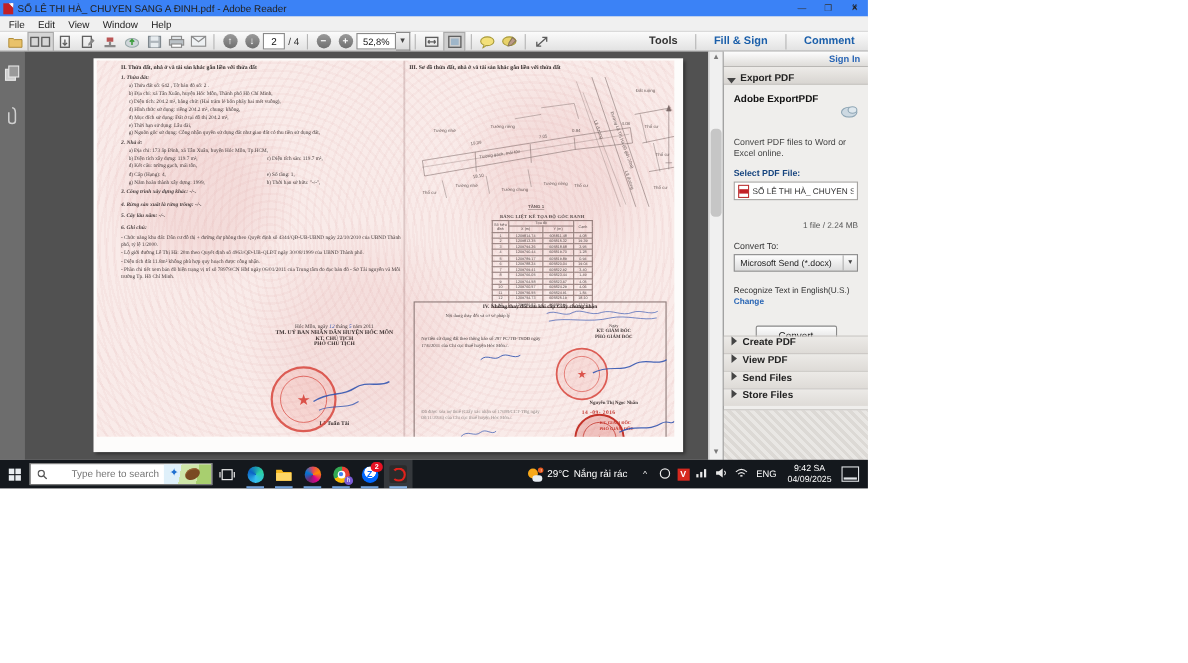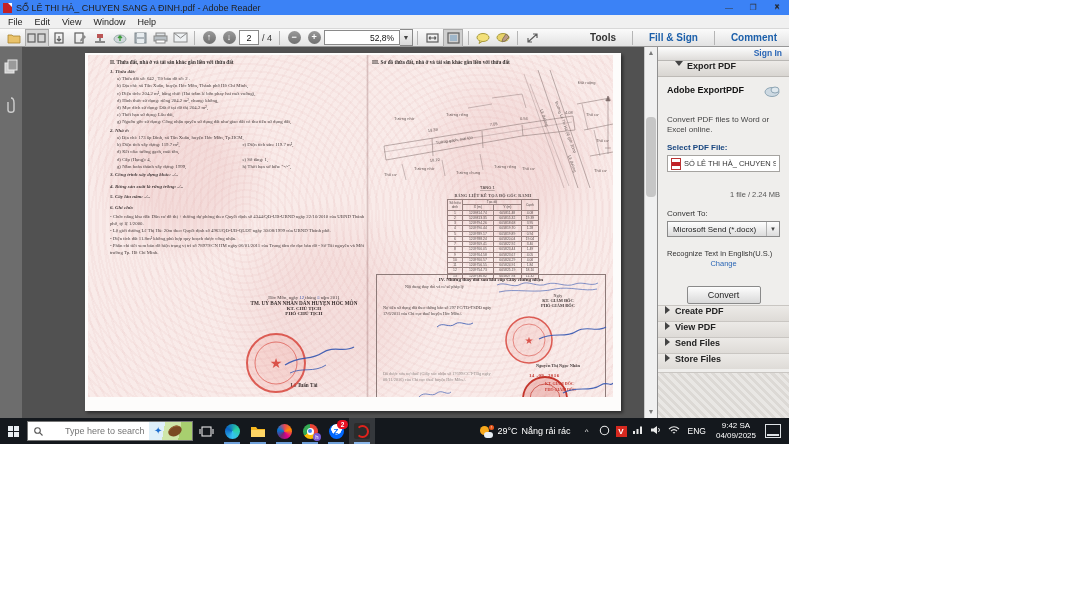--- a/index.html
+++ b/index.html
@@ -13,54 +13,54 @@
   .winbtns{margin-left:auto;display:flex;}
   .winbtn{width:24px;height:13px;text-align:center;font-size:8px;color:#333;line-height:13px;}
   .menubar{position:absolute;left:0;top:15px;width:789px;height:13px;background:#f0f0f0;display:flex;align-items:center;font-size:9px;color:#222;padding-left:2px;box-sizing:border-box;}
   .menu-item{padding:0 6px;}
   .menubar-x{position:absolute;right:10px;top:1px;font-size:8px;color:#111;}
   .toolbar{position:absolute;left:0;top:28px;width:789px;height:19px;background:linear-gradient(#fbfbfb,#e2e2e2);border-top:1px solid #d8d8d8;border-bottom:1px solid #979797;display:flex;align-items:center;box-sizing:border-box;padding-left:4px;}
   .tb-sep{width:1px;height:14px;background:#b5b5b5;margin:0 4px;}
   .tb-btn{height:16px;min-width:18px;display:flex;align-items:center;justify-content:center;margin:0 1px;}
   .tb-circle{width:13px;height:13px;border-radius:50%;background:linear-gradient(#9a9a9a,#6f6f6f);color:#fff;font-size:9px;line-height:13px;text-align:center;font-weight:bold;}
   .pagebox{width:18px;height:13px;background:#fff;border:1px solid #8a8a8a;font-size:9px;text-align:center;color:#111;padding:0;}
-  .zoombox{width:34px;height:13px;background:#fff;border:1px solid #8a8a8a;font-size:8.5px;display:flex;align-items:center;justify-content:center;color:#111;padding-left:40px;}
+  .zoombox{width:34px;height:13px;background:#fff;border:1px solid #8a8a8a;font-size:8.5px;display:flex;align-items:center;justify-content:center;color:#111;}
   .zoomdrop{width:12px;height:15px;border:1px solid #8a8a8a;border-left:none;background:linear-gradient(#f5f5f5,#d9d9d9);font-size:7px;text-align:center;line-height:15px;color:#444;}
   .tb-right{margin-left:auto;display:flex;align-items:center;height:100%;}
   .tb-tab{font-size:10px;padding:0 12px;color:#1b5faa;font-weight:bold;height:100%;display:flex;align-items:center;}
   .tb-tab.first{color:#333;}
   .gicon{fill:none;stroke:#5d5d5d;stroke-width:1.2;}
   
   .main{position:absolute;left:0;top:47px;width:789px;height:371px;display:flex;}
   .navstrip{width:22px;background:#6d6d6d;position:relative;}
   .docpane{position:relative;width:624px;background:#515151;}
   .scrollbar{width:12px;background:#f0f0f0;border-left:1px solid #c9c9c9;position:relative;}
   .sb-arrow{position:absolute;left:0;width:12px;height:12px;color:#7a7a7a;font-size:7px;text-align:center;line-height:12px;}
   .sb-thumb{position:absolute;left:1px;width:10px;height:80px;top:70px;background:#c6c6c6;border-radius:4px;}
   
   .panel{width:131px;background:#efeeec;border-left:1px solid #8f8f8f;position:relative;font-size:8px;color:#333;}
   .signin{height:13px;background:linear-gradient(#fdfdfd,#dedcd9);border-bottom:1px solid #b9b7b4;text-align:right;padding-right:7px;font-size:8.5px;font-weight:bold;color:#2a66b5;line-height:13px;}
-  .phead{height:15px;background:linear-gradient(#edebe8,#d8d5d1);border-bottom:1px solid #bdbab6;font-size:9px;font-weight:bold;color:#222;display:flex;align-items:flex-start;padding-left:17px;gap:4px;}
+  .phead{height:15px;background:linear-gradient(#edebe8,#d8d5d1);border-bottom:1px solid #bdbab6;font-size:9px;font-weight:bold;color:#222;display:flex;align-items:flex-end;padding-left:3px;gap:4px;}
   .tri-d{width:0;height:0;border-left:4px solid transparent;border-right:4px solid transparent;border-top:5px solid #444;}
   .tri-r{width:0;height:0;border-top:4px solid transparent;border-bottom:4px solid transparent;border-left:5px solid #444;}
   .pbody{padding:8px 9px 0 9px;}
-  .brandrow{display:flex;align-items:flex-start;}
+  .brandrow{display:flex;align-items:flex-start;flex-direction:column;}
   .brand{font-size:9px;font-weight:bold;color:#111;}
   .clouds{margin-left:auto;}
   .pdesc{margin-top:16px;font-size:8px;color:#444;line-height:1.25;}
   .plabel{margin-top:8px;font-size:8px;font-weight:bold;color:#17457f;}
   .filebox{margin-top:3px;height:15px;background:#fff;border:1px solid #a5a3a0;display:flex;align-items:center;padding:0 3px;gap:3px;}
   .pdfico{width:8px;height:10px;background:#fff;border:1px solid #b33;position:relative;flex:none;}
   .pdfico:before{content:"";position:absolute;left:0;top:3px;right:0;height:4px;background:#c22026;}
   .filename{font-size:7.5px;color:#333;white-space:nowrap;overflow:hidden;}
   .filemeta{margin-top:18px;text-align:right;font-size:7.5px;color:#555;}
   .dropdown{margin-top:3px;height:14px;border:1px solid #8a8a8a;background:linear-gradient(#fefefe,#dcdcdc);display:flex;align-items:center;padding-left:5px;font-size:8px;color:#222;position:relative;}
   .dropcaret{position:absolute;right:0;top:0;bottom:0;width:12px;border-left:1px solid #b0b0b0;display:flex;align-items:center;justify-content:center;font-size:6px;color:#444;}
   .recog{margin-top:12px;font-size:7.5px;color:#333;line-height:1.3;}
-  .changelink{color:#2a66b5;font-weight:normal;font-size:7.5px;text-align:center;}
+  .changelink{color:#2a66b5;font-weight:bold;font-size:7.5px;}
   .convertbtn{margin:18px auto 0 auto;width:72px;height:16px;border:1px solid #8a8a8a;border-radius:2px;background:linear-gradient(#fdfdfd,#d9d9d9);font-size:9px;color:#222;display:flex;align-items:center;justify-content:center;}
   .psec{height:15px;border-top:1px solid #c9c6c2;background:linear-gradient(#eceae7,#dedbd7);display:flex;gap:5px;padding-left:7px;font-size:9px;font-weight:bold;color:#222;}
   .hatch{position:absolute;left:0;right:0;bottom:0;top:325px;background:repeating-linear-gradient(45deg,#e9e7e4 0 3px,#dcd9d5 3px 6px);border-top:1px solid #c9c6c2;}
   
   .page{position:absolute;left:63px;top:6px;width:536px;height:358px;background:#fdfcfb;box-shadow:2px 2px 3px rgba(0,0,0,.45);overflow:hidden;}
   .scan{position:absolute;left:3px;top:2px;right:8px;bottom:14px;background:#f9ebe9;
     background-image:
       radial-gradient(circle at 18% 35%, rgba(219,150,150,.18) 0 40px, transparent 90px),
       radial-gradient(circle at 46% 75%, rgba(219,150,150,.15) 0 50px, transparent 110px),
       radial-gradient(circle at 80% 30%, rgba(219,150,150,.16) 0 45px, transparent 100px),

